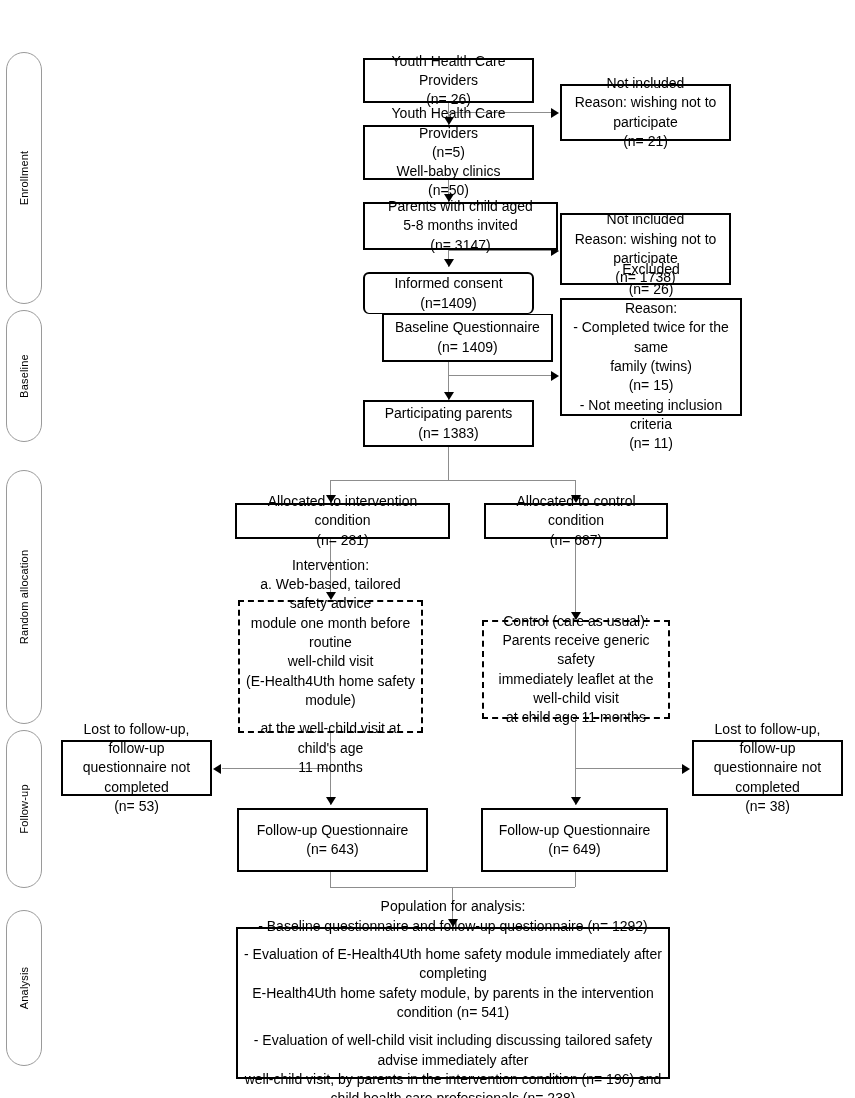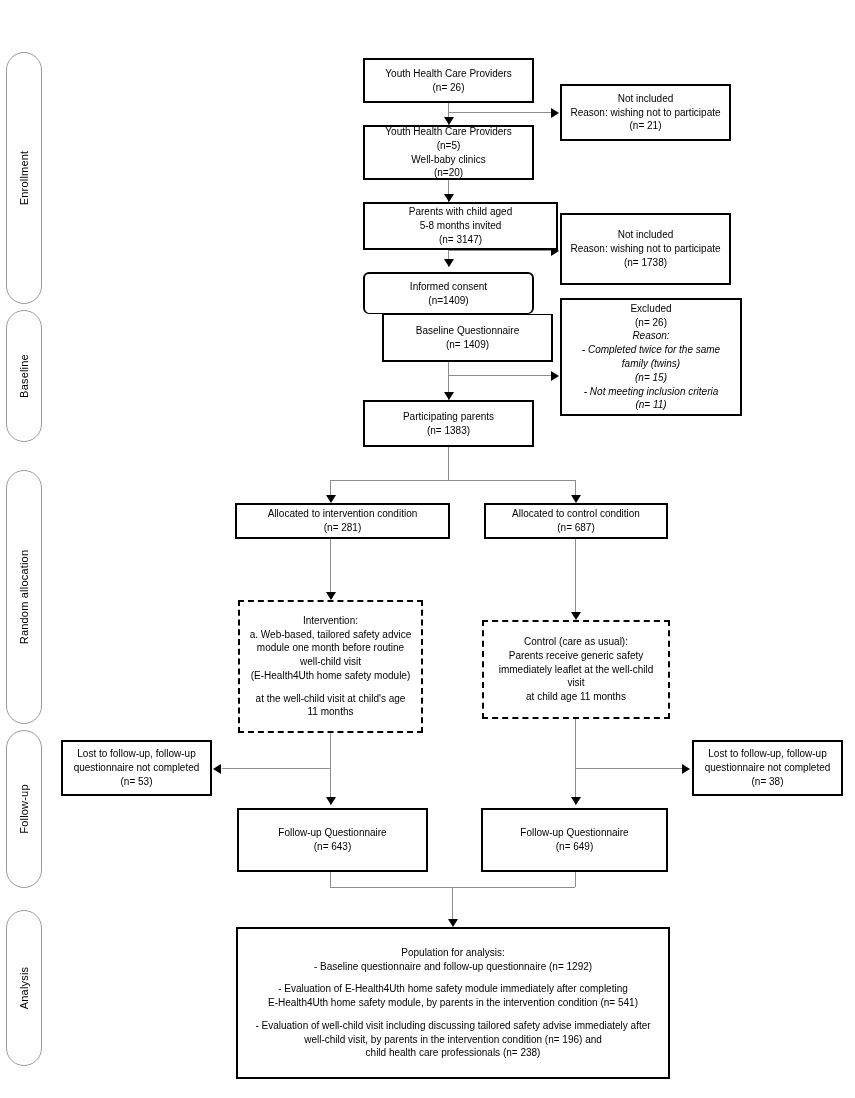--- a/index.html
+++ b/index.html
@@ -41,32 +41,32 @@
   
   .box {
     position: absolute;
     box-sizing: border-box;
     border: 2px solid #000;
     background: #ffffff;
     display: flex;
     align-items: center;
     justify-content: center;
     text-align: center;
-    font-size: 10px;
+    font-size: 14px;
     line-height: 1.38;
     padding: 3px 5px;
   }
   .box.dashed {
     border: 2px dashed #000;
   }
   .box.stack-top { border-bottom-width: 1px; }
   .box.stack-bottom { border-top-width: 1px; }
   .box .txt { width: 100%; }
   .box .txt .ln { display: block; }
-  .box .txt .it { font-style: italic; }
+  .box .txt .it { }
   .box .txt .sp { display: block; height: 9px; }
 
   
   .vline {
     position: absolute;
     width: 1px;
     background: #8d8d8d;
   }
   .hline {
     position: absolute;
@@ -177,21 +177,21 @@
       <span class="ln">Youth Health Care Providers</span>
       <span class="ln">(n= 26)</span>
     </span>
   </div>
 
   <div class="box" style="left:363px; top:125px; width:171px; height:55px;">
     <span class="txt">
       <span class="ln">Youth Health Care Providers</span>
       <span class="ln">(n=5)</span>
       <span class="ln">Well-baby clinics</span>
-      <span class="ln">(n=20)</span>
+      <span class="ln">(n=50)</span>
     </span>
   </div>
 
   <div class="box" style="left:560px; top:84px; width:171px; height:57px;">
     <span class="txt">
       <span class="ln">Not included</span>
       <span class="ln">Reason: wishing not to participate</span>
       <span class="ln">(n= 21)</span>
     </span>
   </div>

